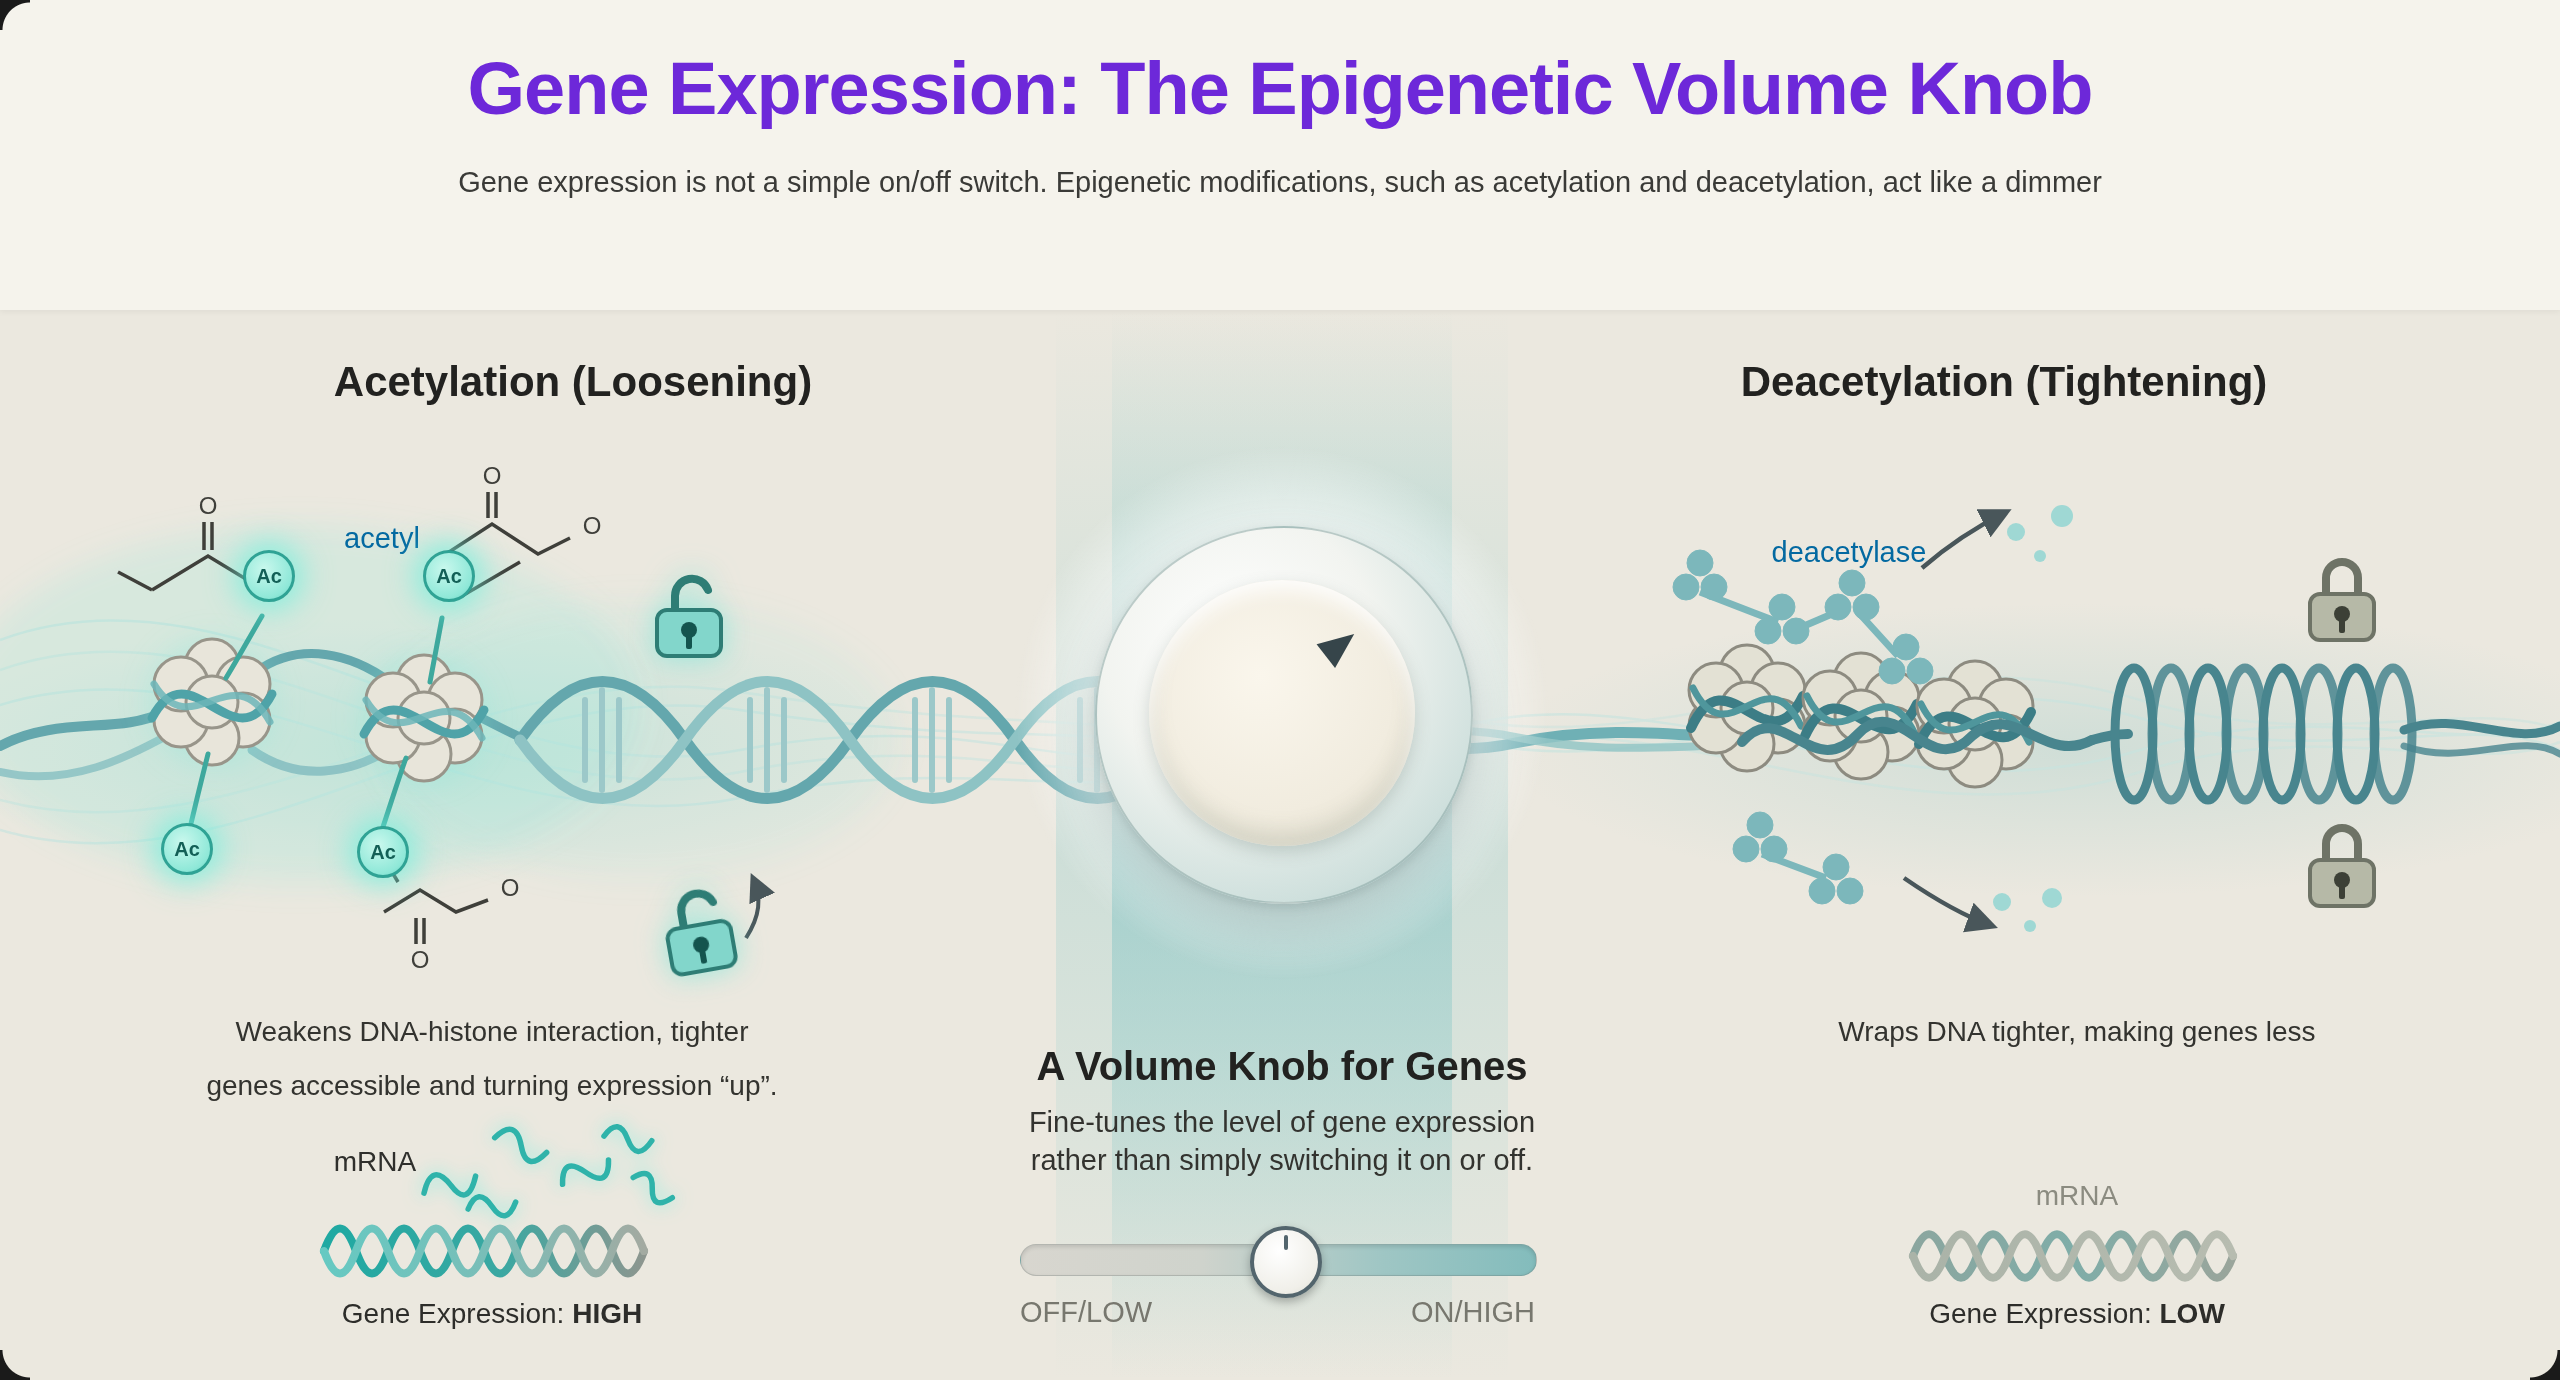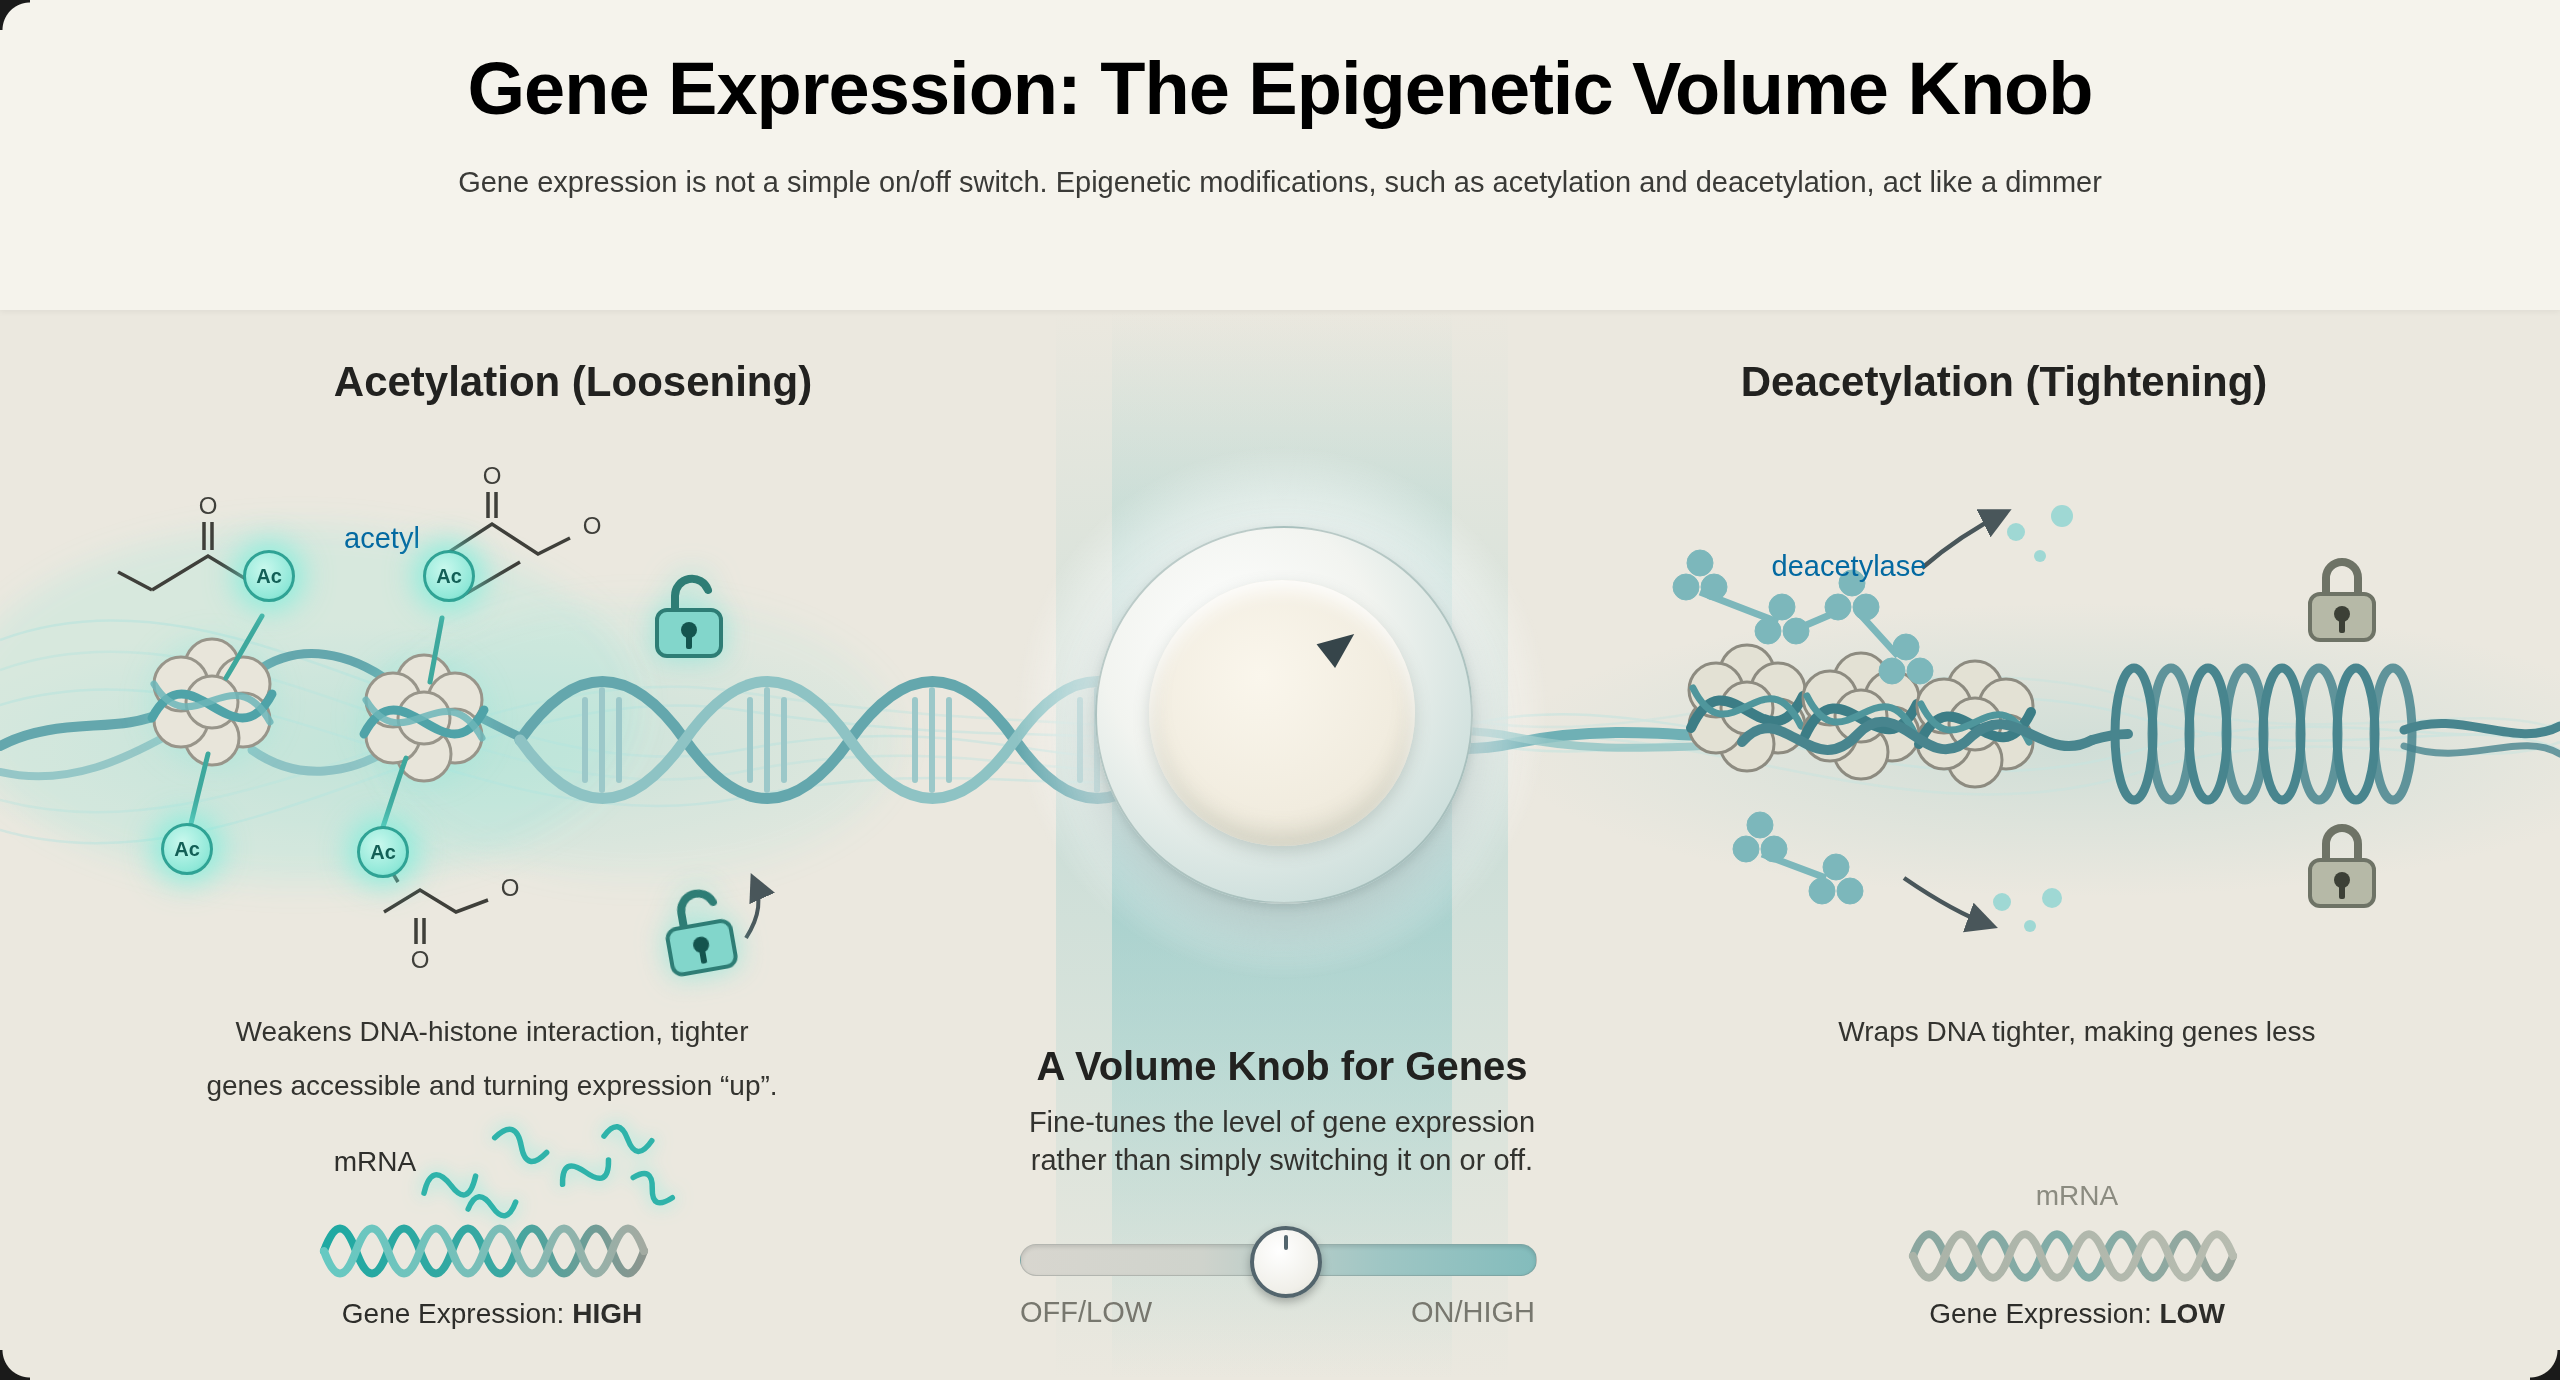--- a/index.html
+++ b/index.html
@@ -4,42 +4,42 @@
 <style>
   html,body{margin:0;padding:0;background:#dddbd2;}
   .canvas{
     position:relative;width:2560px;height:1380px;overflow:hidden;
     background:#ebe8df;font-family:"Liberation Sans",sans-serif;color:#2e2e2b;
   }
   
   .header-band{position:absolute;top:0;left:0;width:2560px;height:310px;background:#f5f3ec;
     box-shadow:0 2px 6px rgba(0,0,0,0.05);z-index:5;}
   .title{position:absolute;top:46px;left:0;width:2560px;text-align:center;
-    font-size:74px;font-weight:bold;letter-spacing:-1px;color:#000000;z-index:6;}
+    font-size:74px;font-weight:bold;letter-spacing:-1px;color:#6d28d9;z-index:6;}
   .subtitle{position:absolute;left:0;width:2560px;text-align:center;font-size:29px;color:#3a3a37;z-index:6;}
   .subtitle.l1{top:166px;} .subtitle.l2{top:210px;}
   
   .flow-tint{position:absolute;top:540px;left:0;width:2560px;height:430px;z-index:0;
     background:
       radial-gradient(ellipse 720px 190px at 430px 210px, rgba(140,215,205,0.30), transparent 70%),
       radial-gradient(ellipse 820px 210px at 2080px 210px, rgba(120,190,190,0.24), transparent 70%);}
   .center-band-soft{position:absolute;top:310px;left:1056px;width:452px;height:1070px;z-index:1;
     background:linear-gradient(to bottom, rgba(160,210,206,0) 0%, rgba(160,210,206,0.25) 30%,
       rgba(150,205,203,0.35) 50%, rgba(160,210,206,0.25) 70%, rgba(160,210,206,0) 100%);}
   .center-band{position:absolute;top:310px;left:1112px;width:340px;height:1070px;z-index:1;
     background:linear-gradient(to bottom, rgba(150,206,203,0) 0%, rgba(150,206,203,0.42) 28%,
       rgba(134,196,196,0.58) 50%, rgba(150,206,203,0.42) 72%, rgba(150,206,203,0) 100%);}
   .scene{position:absolute;top:310px;left:0;z-index:2;}
   
   .sec-heading{position:absolute;top:358px;font-size:42px;font-weight:bold;color:#222220;text-align:center;z-index:4;}
   .sec-heading.left{left:153px;width:840px;}
   .sec-heading.right{left:1584px;width:840px;}
   .small-label{position:absolute;font-size:29px;color:#0369a1;text-align:center;z-index:4;}
   .small-label.acetyl{top:522px;left:282px;width:200px;}
-  .small-label.deacetylase{top:550px;left:1689px;width:320px;}
+  .small-label.deacetylase{top:536px;left:1689px;width:320px;}
   
   .ac-badge{position:absolute;width:46px;height:46px;border-radius:50%;z-index:4;
     background:radial-gradient(circle at 40% 35%, #c9f8ed, #8fe8d8 70%, #5ed0c0 100%);
     border:3px solid #2fa395;color:#135f56;font-weight:bold;font-size:20px;
     display:flex;align-items:center;justify-content:center;
     box-shadow:0 0 30px 8px rgba(110,240,220,0.75);}
   
   .lock{position:absolute;width:92px;height:104px;z-index:4;}
   .lock.glow svg{filter:drop-shadow(0 0 14px rgba(110,230,215,0.65));}
   .lock.rot{transform:rotate(-10deg);}

